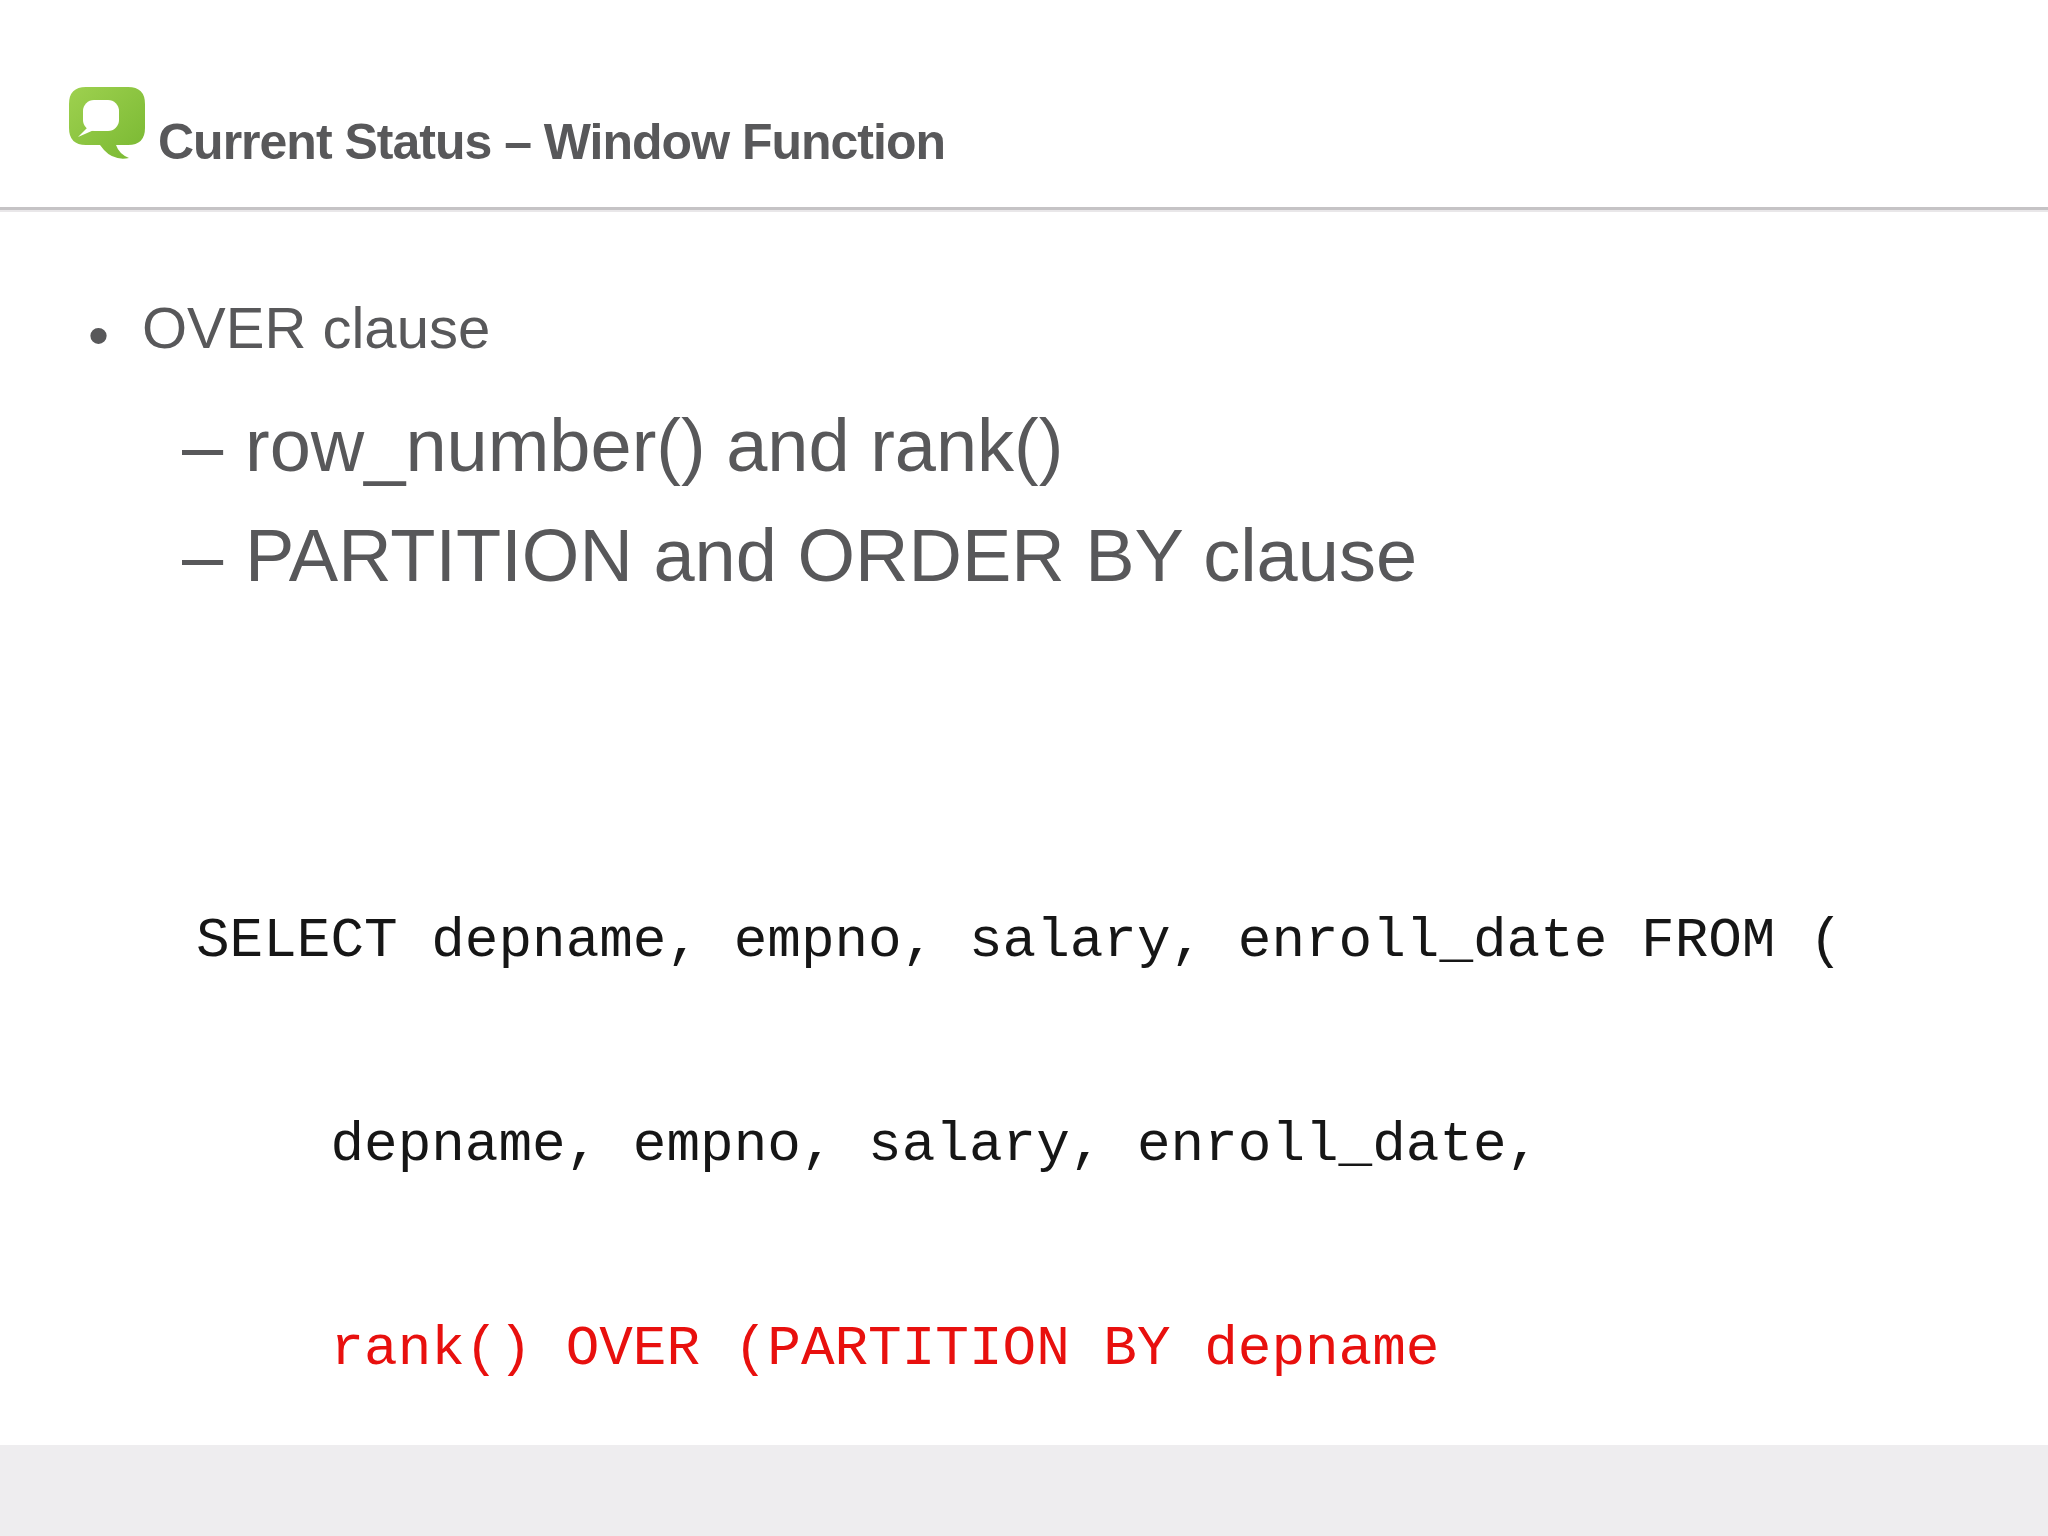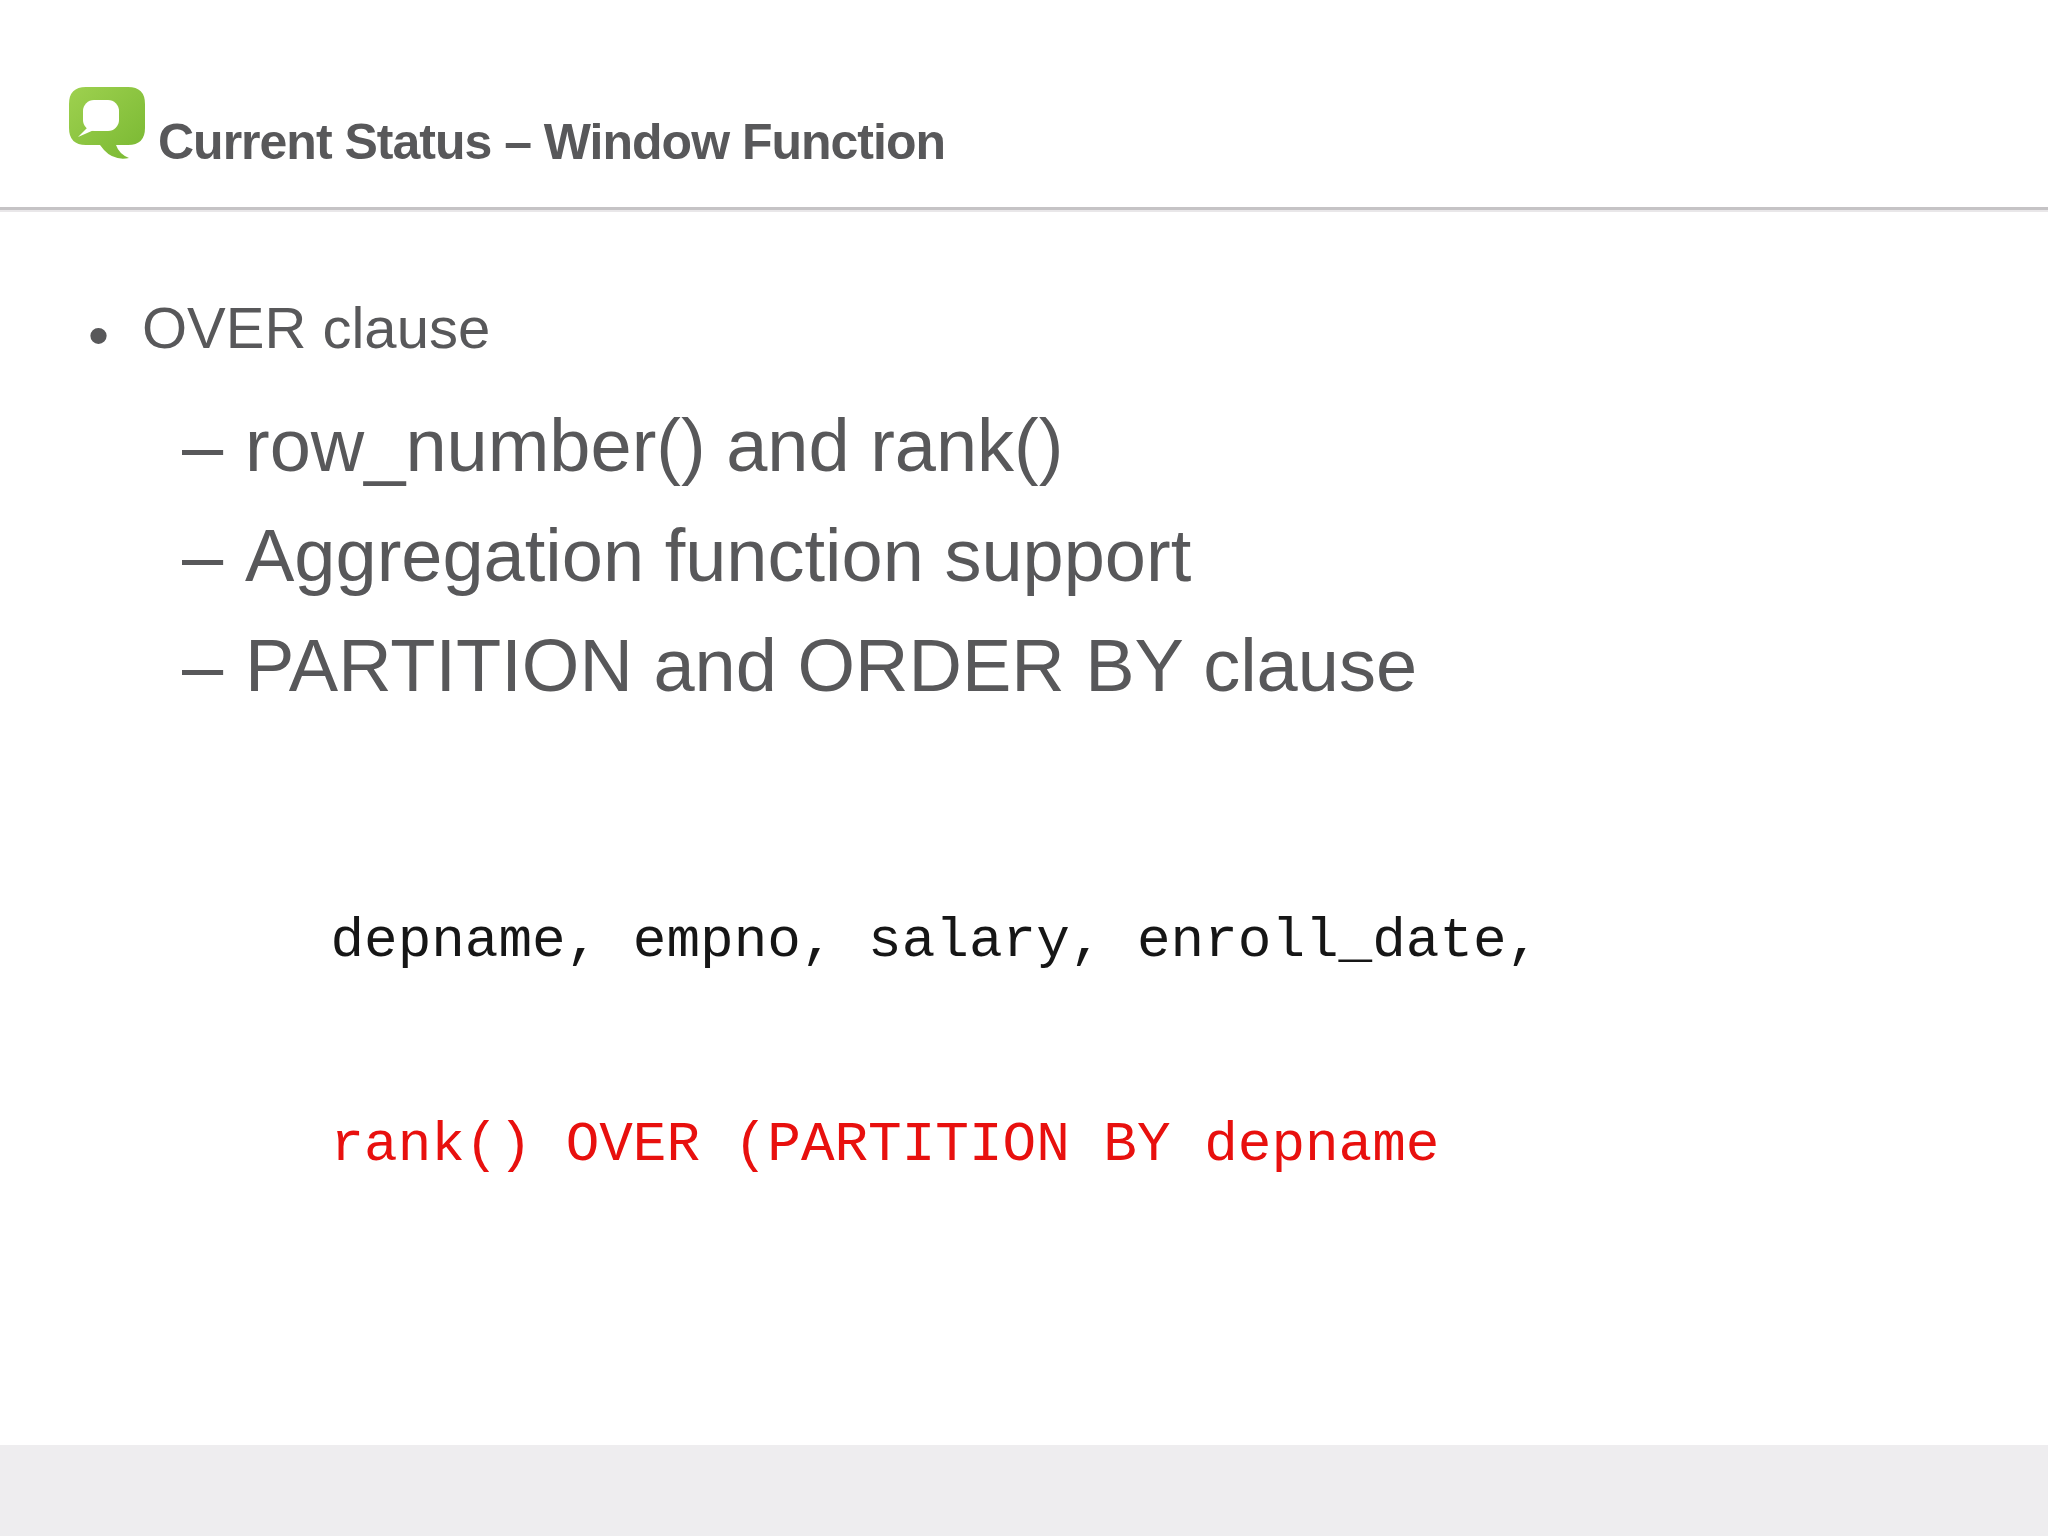--- a/index.html
+++ b/index.html
@@ -88,28 +88,26 @@
 <div class="divider"></div>
 
 <span class="bullet-marker">•</span>
 <div class="bullet-main">OVER clause</div>
 
 <div class="sub-list">
   <div class="sub-item">
     <span class="sub-dash">–</span><span>row_number() and rank()</span>
   </div>
   <div class="sub-item">
-    <span class="sub-dash">–</span><span>Aggregation function support</span>
-  </div>
-  <div class="sub-item">
     <span class="sub-dash">–</span><span>PARTITION and ORDER BY clause</span>
   </div>
 </div>
 
 <div class="code-block">
+  <div class="code-line" data-color="black">SELECT depname, empno, salary, enroll_date FROM (</div>
   <div class="code-line" data-color="black">    depname, empno, salary, enroll_date,</div>
   <div class="code-line" data-color="red">    rank() OVER (PARTITION BY depname</div>
   
   
   
   
   
 </div>
 
 <div class="footer-band"></div>

